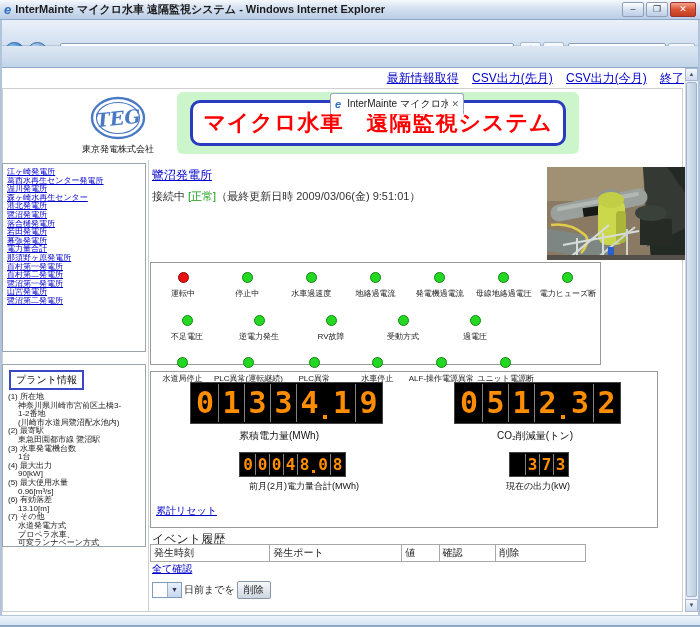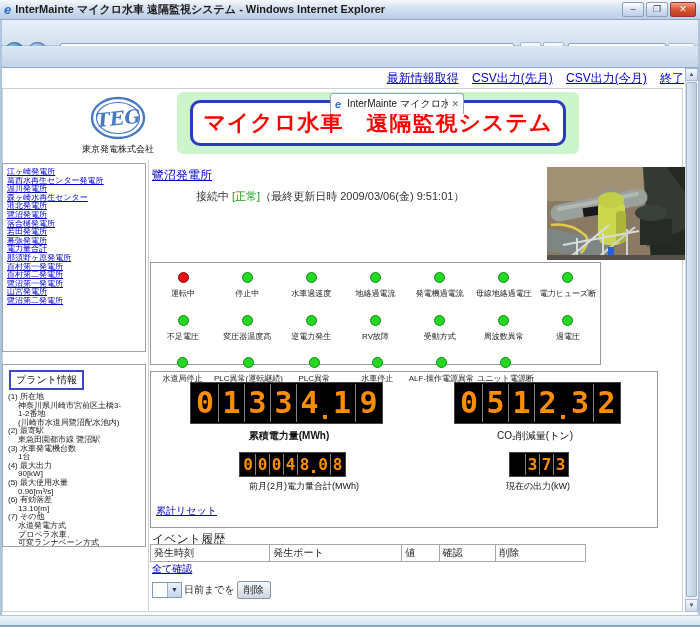--- a/index.html
+++ b/index.html
@@ -87,21 +87,21 @@
   .plants-box a { display:block; font-size:8px; line-height:8.6px; white-space:nowrap; overflow:hidden; }
 
   .pinfo-box { position:absolute; left:2px; top:364px; width:144px; height:183px; border:1px solid #9aa5ad; }
   .pinfo-title { position:absolute; left:6px; top:5px; border:2px solid #3949c8; padding:1px 5px;
     font-size:10px; color:#111; background:#fff; }
   .pinfo-lines { position:absolute; left:4px; top:28px; right:2px; font-size:8px; line-height:8.6px; color:#222; }
   .pi-head { padding-left:1px; white-space:nowrap; }
   .pi-ind  { padding-left:11px; white-space:nowrap; }
 
   .station-link { position:absolute; left:152px; top:167px; font-size:12px; }
-  .status-line { position:absolute; left:152px; top:189px; font-size:11px; color:#333; white-space:nowrap;margin-left:44px; }
+  .status-line { position:absolute; left:152px; top:189px; font-size:11px; color:#333; white-space:nowrap; }
   .status-ok { color:#17a017; }
 
   .photo { position:absolute; left:547px; top:167px; width:141px; height:93px; }
 
   .lampbox { position:absolute; left:150px; top:262px; width:451px; height:103px; border:1px solid #999; }
   .lamprow { display:flex; }
   .lamprow.r1 { margin-top:6px; }
   .lamprow.r2 { margin-top:13px; }
   .lamprow.r3 { margin-top:12px; }
   .lampcell { width:72px; text-align:center; }
@@ -117,21 +117,21 @@
   .disp .dcell:first-child { border-left:none; }
   .dcell.dot { width:7px; border-left:none; position:relative; }
   .dcell.dot + .dcell { border-left:none; }
   .dcell.dot::after { content:""; position:absolute; left:1px; bottom:3px; width:4px; height:4px; background:#ff8d00; }
   .disp.small .dcell { width:14px; height:21px; font-size:16px; line-height:21px; }
   .disp.small .dcell.dot { width:5px; }
   .disp.small .dcell.dot::after { width:3px; height:3px; bottom:2px; left:1px; }
   .d1 { left:39px; top:10px; } .d2 { left:303px; top:10px; }
   .d3 { left:88px; top:80px; } .d4 { left:358px; top:80px; }
   .dlabel { position:absolute; width:200px; text-align:center; font-size:10px; color:#111; white-space:nowrap; }
-  .dl1 { left:38px; top:57px;font-weight:bold; } .dl2 { left:284px; top:57px; }
+  .dl1 { left:28px; top:57px; } .dl2 { left:284px; top:57px; }
   .dl3 { left:53px; top:108px; font-size:9px; } .dl4 { left:287px; top:108px; font-size:9px; }
   .reset-link { position:absolute; left:5px; top:132px; font-size:10px;text-align:right; }
 
   .ev-title { position:absolute; left:152px; top:531px; font-size:12px; color:#222; }
   .ev-table { position:absolute; left:150px; top:544px; width:436px; border-collapse:collapse; }
   .ev-table th { border:1px solid #a8a8a8; font-weight:normal; font-size:10px; text-align:left;
     padding:1px 3px; height:14px; color:#222; background:#fff; }
   .confirm-link { position:absolute; left:152px; top:562px; font-size:10px; }
   .del-row { position:absolute; left:152px; top:581px; display:flex; align-items:center; font-size:10px; }
   .select-box { width:30px; height:16px; border:1px solid #7f9db9; background:#fff; position:relative; }
@@ -362,25 +362,23 @@
     <div class="lampcell"><span class="lamp red"></span><div class="lamplabel">運転中</div></div>
     <div class="lampcell"><span class="lamp green"></span><div class="lamplabel">停止中</div></div>
     <div class="lampcell"><span class="lamp green"></span><div class="lamplabel">水車過速度</div></div>
     <div class="lampcell"><span class="lamp green"></span><div class="lamplabel">地絡過電流</div></div>
     <div class="lampcell"><span class="lamp green"></span><div class="lamplabel">発電機過電流</div></div>
     <div class="lampcell"><span class="lamp green"></span><div class="lamplabel">母線地絡過電圧</div></div>
     <div class="lampcell"><span class="lamp green"></span><div class="lamplabel">電力ヒューズ断</div></div>
   </div>
   <div class="lamprow r2">
     <div class="lampcell"><span class="lamp green"></span><div class="lamplabel">不足電圧</div></div>
-    <div class="lampcell"><span class="lamp green"></span><div class="lamplabel">変圧器温度高</div></div>
     <div class="lampcell"><span class="lamp green"></span><div class="lamplabel">逆電力発生</div></div>
     <div class="lampcell"><span class="lamp green"></span><div class="lamplabel">RV故障</div></div>
     <div class="lampcell"><span class="lamp green"></span><div class="lamplabel">受動方式</div></div>
-    <div class="lampcell"><span class="lamp green"></span><div class="lamplabel">周波数異常</div></div>
     <div class="lampcell"><span class="lamp green"></span><div class="lamplabel">過電圧</div></div>
   </div>
   <div class="lamprow r3">
     <div class="lampcell"><span class="lamp green"></span><div class="lamplabel">水道局停止</div></div>
     <div class="lampcell"><span class="lamp green"></span><div class="lamplabel">PLC異常(運転継続)</div></div>
     <div class="lampcell"><span class="lamp green"></span><div class="lamplabel">PLC異常</div></div>
     <div class="lampcell"><span class="lamp green"></span><div class="lamplabel">水車停止</div></div>
     <div class="lampcell"><span class="lamp green"></span><div class="lamplabel">ALF-操作電源異常</div></div>
     <div class="lampcell"><span class="lamp green"></span><div class="lamplabel">ユニット電源断</div></div>
     <div class="lampcell"></div>

